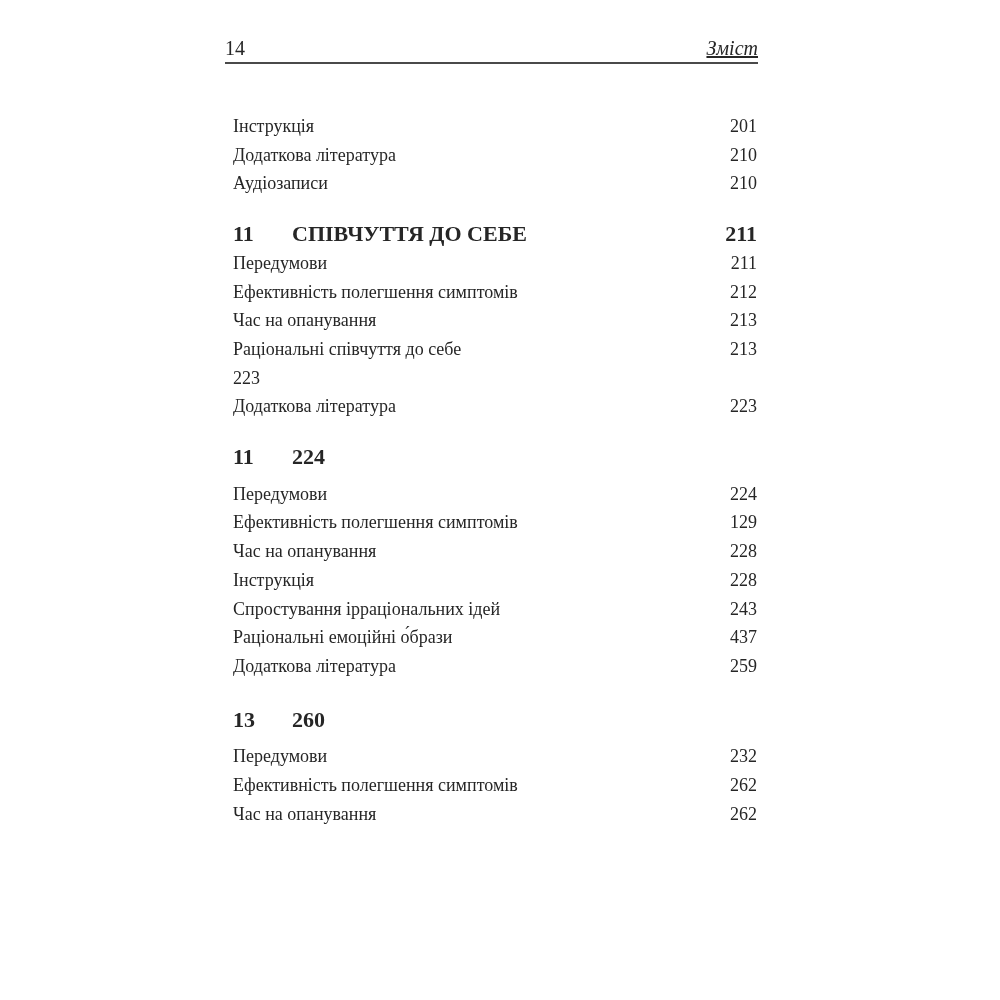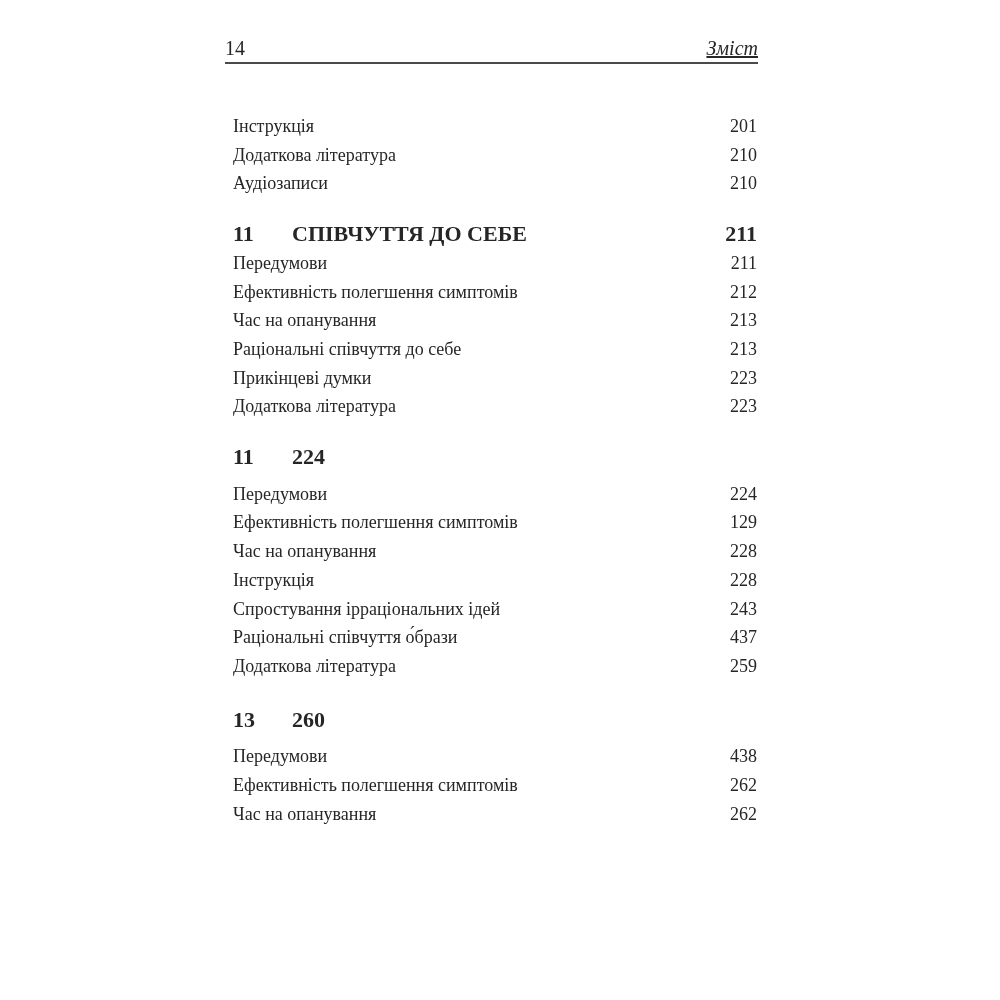--- a/index.html
+++ b/index.html
@@ -118,21 +118,20 @@
       </div>
       <div class="entry-row">
         <span class="entry-label">Час на опанування</span>
         <span class="entry-page">213</span>
       </div>
       <div class="entry-row">
         <span class="entry-label">Раціональні співчуття до себе</span>
         <span class="entry-page">213</span>
       </div>
       <div class="entry-row">
-        <span class="entry-label">Прикінцеві думки</span>
         <span class="entry-page">223</span>
       </div>
       <div class="entry-row">
         <span class="entry-label">Додаткова література</span>
         <span class="entry-page">223</span>
       </div>
     </div>
 
     <div class="toc-group">
       <div class="chapter-row two-line">
@@ -153,37 +152,37 @@
       </div>
       <div class="entry-row">
         <span class="entry-label">Інструкція</span>
         <span class="entry-page">228</span>
       </div>
       <div class="entry-row">
         <span class="entry-label">Спростування ірраціональних ідей</span>
         <span class="entry-page">243</span>
       </div>
       <div class="entry-row">
-        <span class="entry-label">Раціональні співчуття о́брази</span>
+        <span class="entry-label">Раціональні емоційні о́брази</span>
         <span class="entry-page">437</span>
       </div>
       <div class="entry-row">
         <span class="entry-label">Додаткова література</span>
         <span class="entry-page">259</span>
       </div>
     </div>
 
     <div class="toc-group">
       <div class="chapter-row two-line last">
         <span class="chapter-number">13</span>
         <span class="chapter-page">260</span>
       </div>
       <div class="entry-row">
         <span class="entry-label">Передумови</span>
-        <span class="entry-page">438</span>
+        <span class="entry-page">232</span>
       </div>
       <div class="entry-row">
         <span class="entry-label">Ефективність полегшення симптомів</span>
         <span class="entry-page">262</span>
       </div>
       <div class="entry-row">
         <span class="entry-label">Час на опанування</span>
         <span class="entry-page">262</span>
       </div>
     </div>

